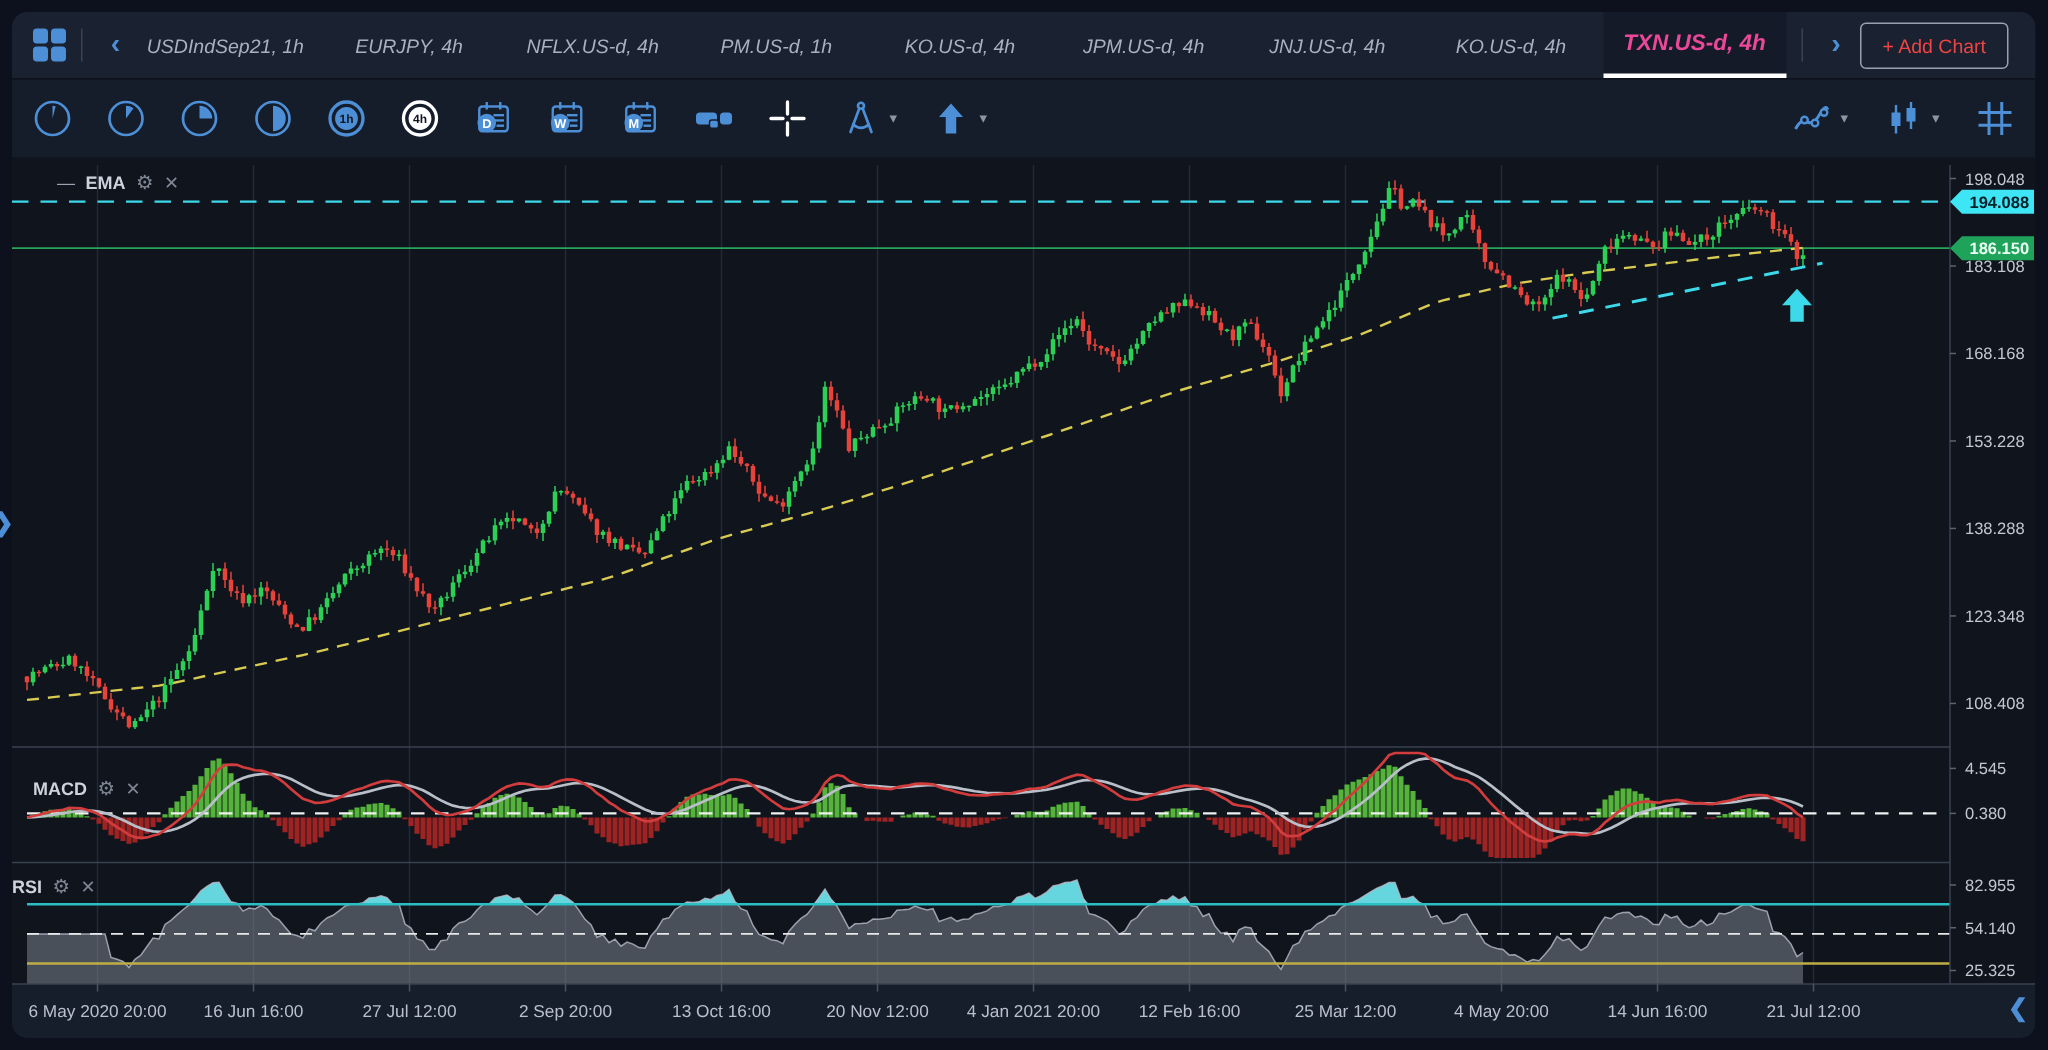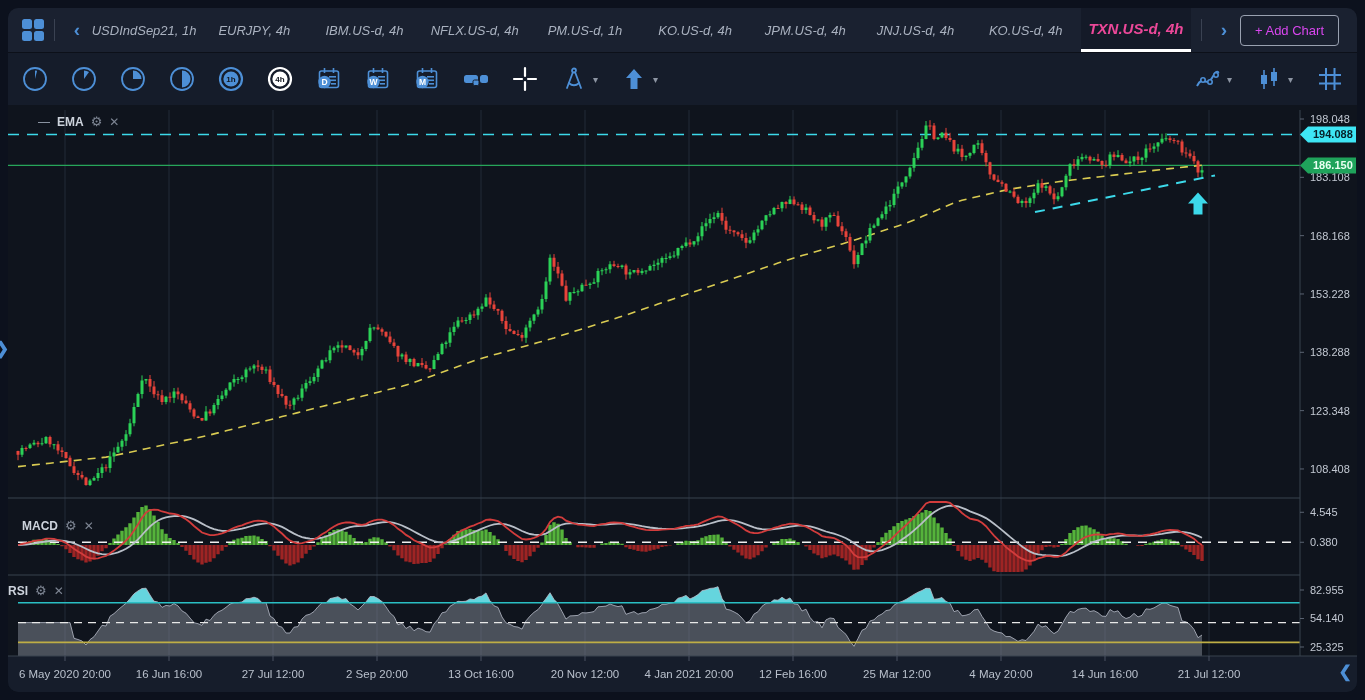--- a/index.html
+++ b/index.html
@@ -11,21 +11,21 @@
   .gridbtn{width:22px;height:22px;display:grid;grid-template-columns:10px 10px;grid-template-rows:10px 10px;
     gap:2px;cursor:pointer;}
   .gridbtn span{background:#4d8fd6;border-radius:2.5px;}
   .vdiv{width:1px;height:22px;background:#3a4252;margin:0 10px;}
   .navchev{color:#4d8fd6;font-size:19px;font-weight:bold;width:24px;text-align:center;cursor:pointer;
     user-select:none;line-height:44px;}
   .tabs{display:flex;flex:1;height:100%;}
   .tab{flex:1;display:flex;align-items:center;justify-content:center;font-size:13px;color:#a9b1bf;
     cursor:pointer;white-space:nowrap;box-sizing:border-box;font-style:italic;}
   .tab.active{color:#ec4899;font-size:15px;font-weight:bold;background:#141a28;border-bottom:3px solid #fff;}
-  .addchart{background:transparent;border:1px solid #99a1b0;border-radius:4px;color:#d946ef;
+  .addchart{background:transparent;border:1px solid #99a1b0;border-radius:4px;color:#ef4444;
     font-size:13px;padding:7px 14px;margin:0 8px 0 4px;cursor:pointer;font-family:inherit;white-space:nowrap;}
   
   .toolbar{height:52px;background:#151c2a;border-top:1px solid #0c1019;display:flex;align-items:center;
     padding:0 14px;}
   .tbgroup{display:flex;align-items:center;gap:23px;}
   .tbgroup.right{gap:24px;}
   .tbspacer{flex:1;}
   .tool{display:flex;align-items:center;cursor:pointer;}
   .caret{color:#8d95a3;font-size:10px;margin-left:6px;}
   
@@ -51,21 +51,20 @@
       <span></span>
         <span></span>
       <span></span>
         <span></span>
     </div>
     <div class="vdiv"></div>
     <div class="navchev">‹</div>
     <div class="tabs" id="tabs">
         <div class="tab">USDIndSep21, 1h</div>
         <div class="tab">EURJPY, 4h</div>
-        <div class="tab">IBM.US-d, 4h</div>
         <div class="tab">NFLX.US-d, 4h</div>
         <div class="tab">PM.US-d, 1h</div>
         <div class="tab">KO.US-d, 4h</div>
         <div class="tab">JPM.US-d, 4h</div>
         <div class="tab">JNJ.US-d, 4h</div>
         <div class="tab">KO.US-d, 4h</div>
         <div class="tab active">TXN.US-d, 4h</div>
       </div>
     <div class="vdiv"></div>
     <div class="navchev">›</div>

